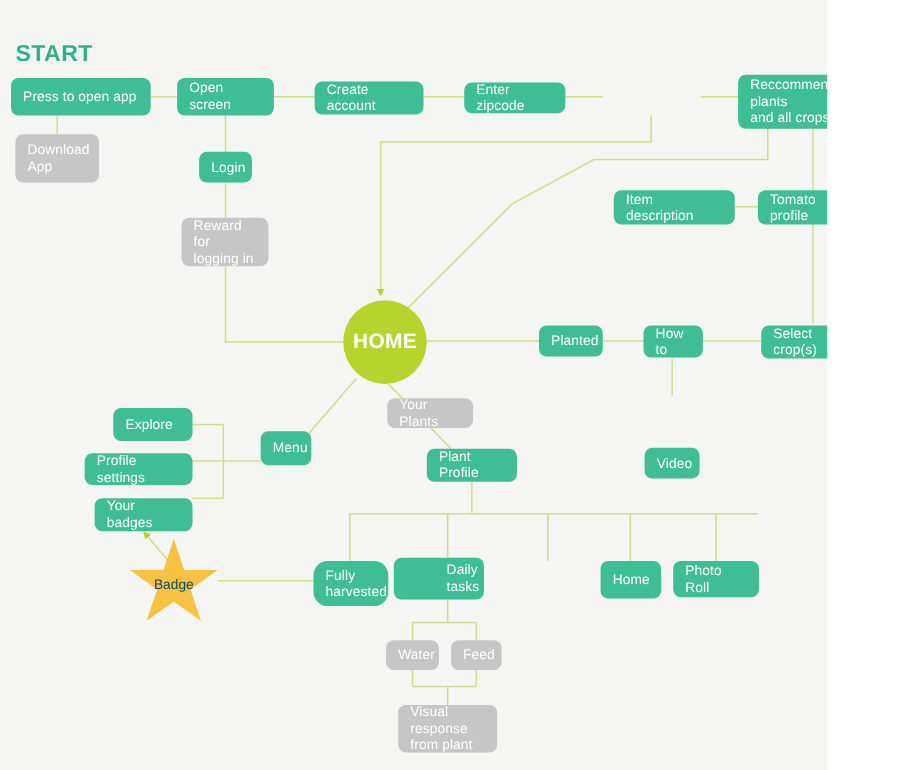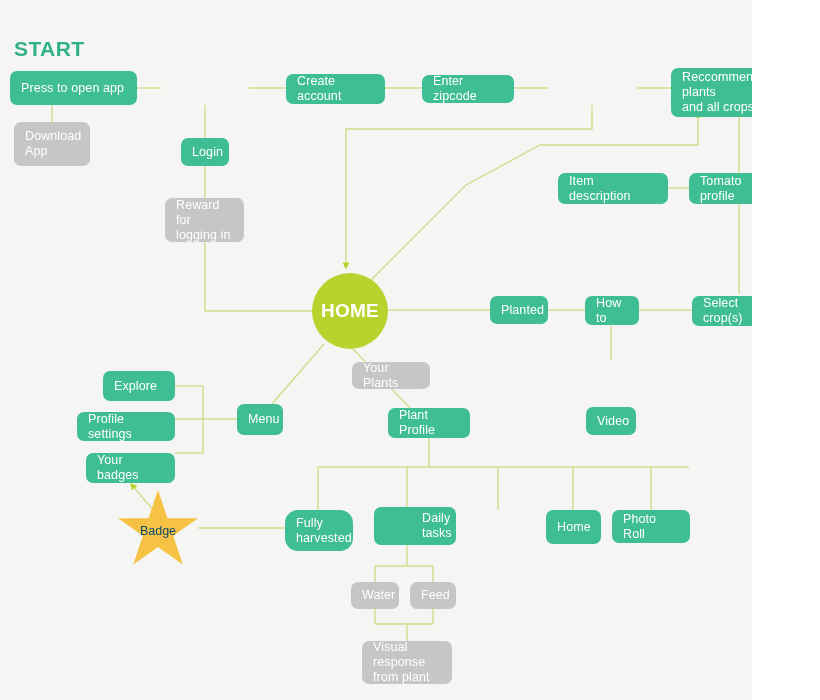--- a/index.html
+++ b/index.html
@@ -179,20 +179,23 @@
 
     <div class="node green" style="left:10px; top:71px; width:127px; height:34px;">
       <span class="node-label">Press to open app</span>
     </div>
 
     <div class="node gray" style="left:14px; top:122px; width:76px; height:44px;">
       <span class="node-label">Download
 App</span>
     </div>
 
+    <div class="node green" style="left:161px; top:71px; width:88px; height:34px;">
+      <span class="node-label">Open screen</span>
+    </div>
 
     <div class="node green" style="left:181px; top:138px; width:48px; height:28px;">
       <span class="node-label">Login</span>
     </div>
 
     <div class="node green" style="left:286px; top:74px; width:99px; height:30px;">
       <span class="node-label">Create account</span>
     </div>
 
     <div class="node gray" style="left:165px; top:198px; width:79px; height:44px;">
@@ -239,21 +242,21 @@
     </div>
 
     <div class="node gray" style="left:352px; top:362px; width:78px; height:27px;">
       <span class="node-label">Your Plants</span>
     </div>
 
     <div class="node green" style="left:388px; top:408px; width:82px; height:30px;">
       <span class="node-label">Plant Profile</span>
     </div>
 
-    <div class="node green" style="left:237px; top:404px; width:46px; height:31px;text-align:right;">
+    <div class="node green" style="left:237px; top:392px; width:46px; height:31px;text-align:right;">
       <span class="node-label">Menu</span>
     </div>
 
     <div class="node green" style="left:103px; top:371px; width:72px; height:30px;">
       <span class="node-label">Explore</span>
     </div>
 
     <div class="node green" style="left:77px; top:412px; width:98px; height:29px;">
       <span class="node-label">Profile settings</span>
     </div>
@@ -265,21 +268,21 @@
     <div id="badge-node">
       <span class="star-shape"></span>
       <span class="badge-text">Badge</span>
     </div>
 
     <div class="node green" style="left:285px; top:510px; width:68px; height:41px;border-radius:13px;">
       <span class="node-label">Fully
 harvested</span>
     </div>
 
-    <div class="node green" style="left:374px; top:507px; width:82px; height:38px;padding-left:48px;">
+    <div class="node green" style="left:358px; top:507px; width:82px; height:38px;padding-left:48px;">
       <span class="node-label">Daily tasks</span>
     </div>
 
 
     <div class="node green" style="left:546px; top:510px; width:55px; height:34px;">
       <span class="node-label">Home</span>
     </div>
 
     <div class="node green" style="left:612px; top:510px; width:78px; height:33px;">
       <span class="node-label">Photo Roll</span>

